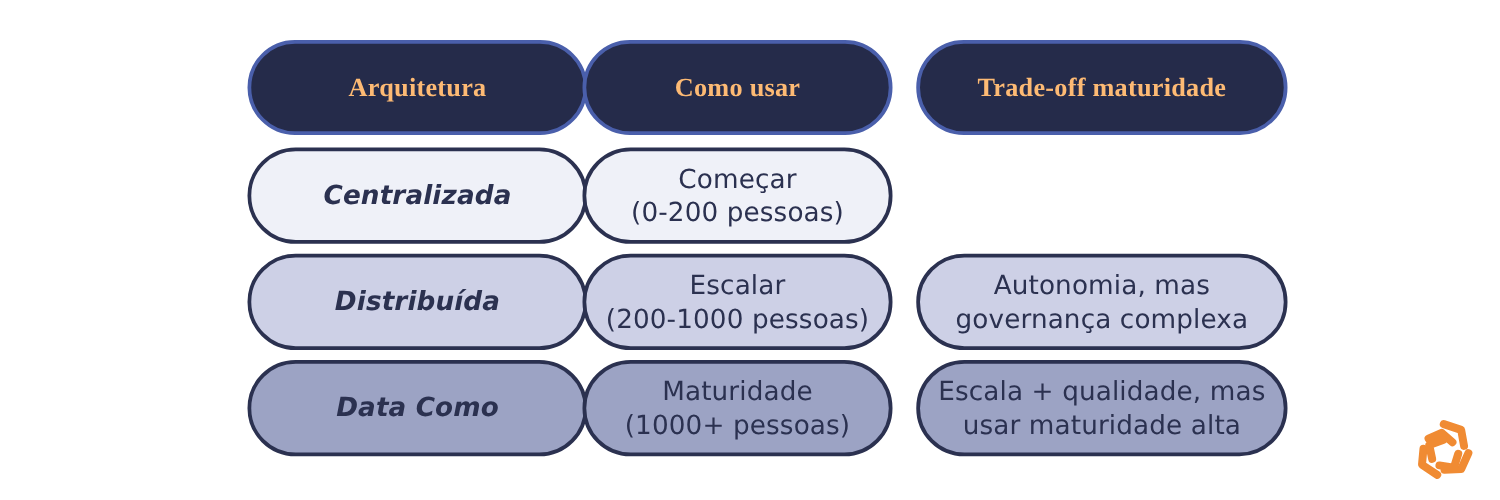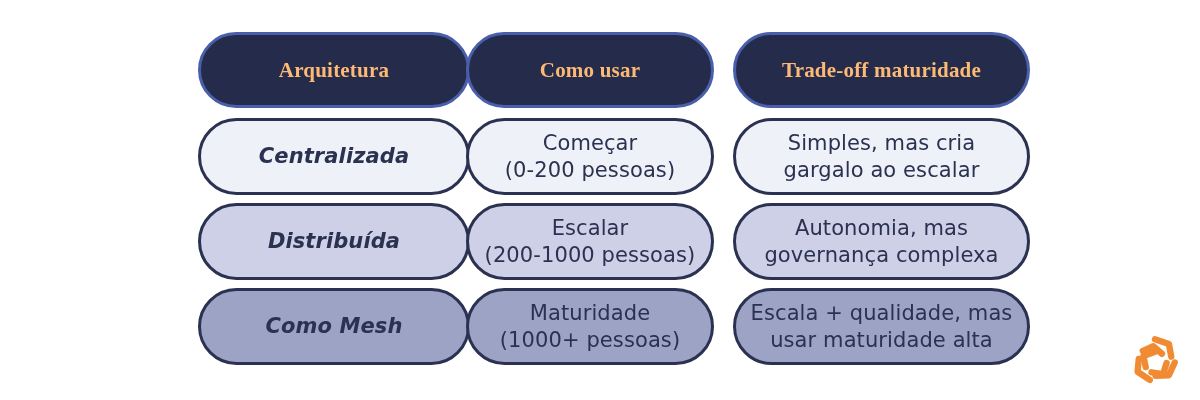--- a/index.html
+++ b/index.html
@@ -106,39 +106,35 @@
     <span class="pill-text">Trade-off maturidade</span>
   </div>
 
   <div class="pill body shade-1 col-label col-1 row-1">
     <span class="pill-text">Centralizada</span>
   </div>
   <div class="pill body shade-1 col-text col-2 row-1">
     <span class="pill-text">Começar
 (0-200 pessoas)</span>
   </div>
-  <div class="pill body shade-1 col-text col-3 row-1">
-    <span class="pill-text">Simples, mas cria
-gargalo ao escalar</span>
-  </div>
 
   <div class="pill body shade-2 col-label col-1 row-2">
     <span class="pill-text">Distribuída</span>
   </div>
   <div class="pill body shade-2 col-text col-2 row-2">
     <span class="pill-text">Escalar
 (200-1000 pessoas)</span>
   </div>
   <div class="pill body shade-2 col-text col-3 row-2">
     <span class="pill-text">Autonomia, mas
 governança complexa</span>
   </div>
 
   <div class="pill body shade-3 col-label col-1 row-3">
-    <span class="pill-text">Como Mesh</span>
+    <span class="pill-text">Data Como</span>
   </div>
   <div class="pill body shade-3 col-text col-2 row-3">
     <span class="pill-text">Maturidade
 (1000+ pessoas)</span>
   </div>
   <div class="pill body shade-3 col-text col-3 row-3">
     <span class="pill-text">Escala + qualidade, mas
 usar maturidade alta</span>
   </div>
 

